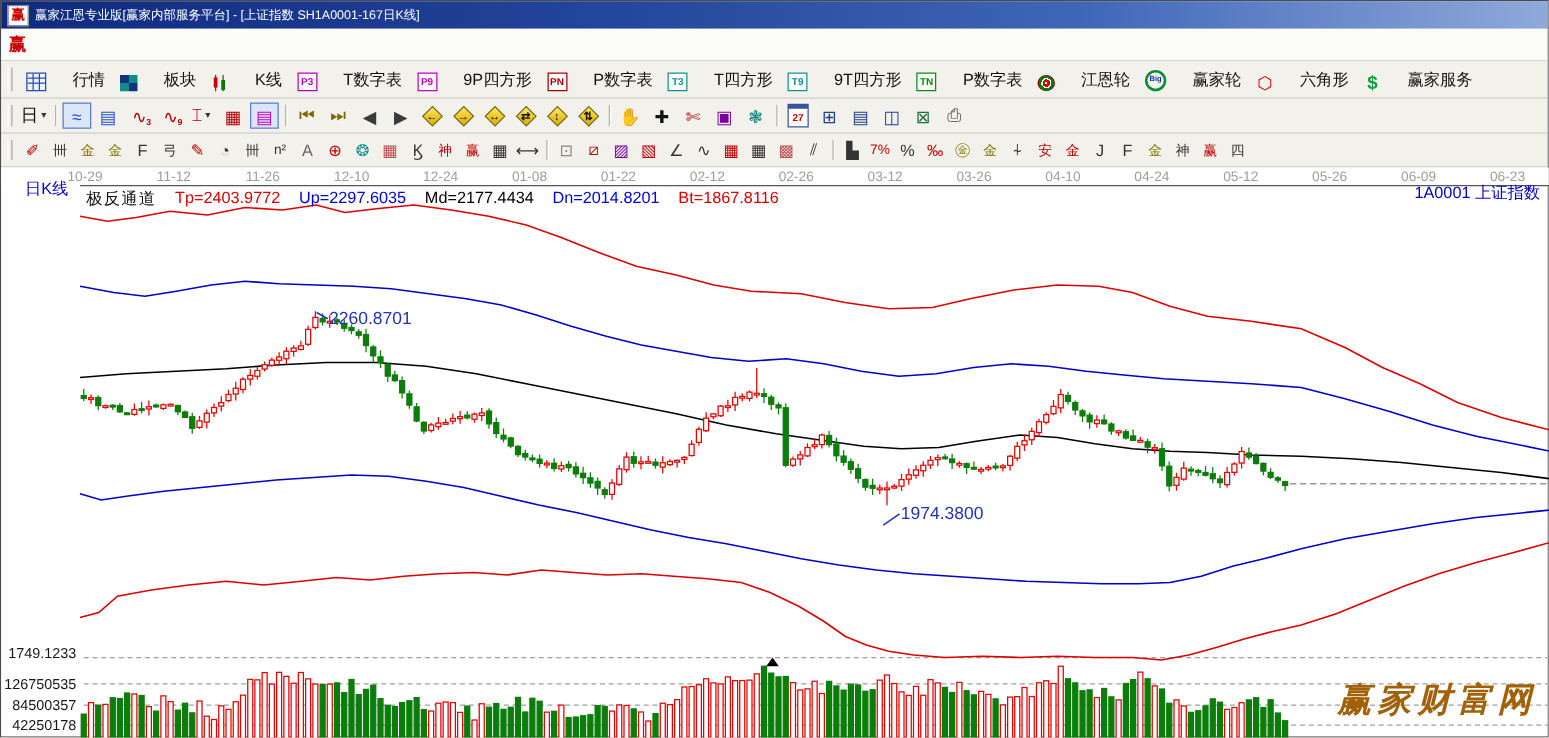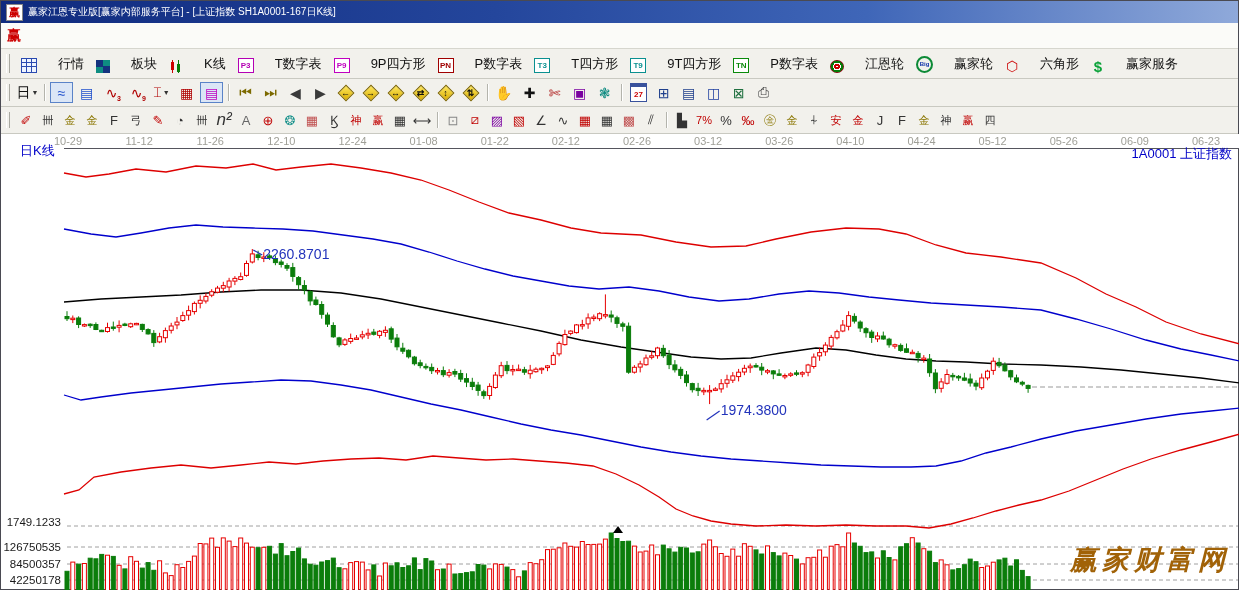--- a/index.html
+++ b/index.html
@@ -257,21 +257,21 @@
       <div class="dbtn">
         <span style="color: rgb(192, 0, 0); font-size: 13px;">✎</span>
       </div>
       <div class="dbtn">
         <span style="color: rgb(51, 51, 51); font-size: 13px;">◔</span>
       </div>
       <div class="dbtn">
         <span style="color: rgb(51, 51, 51); font-size: 11px;">卌</span>
       </div>
       <div class="dbtn">
-        <span style="color: rgb(51, 51, 51); font-size: 17px; font-style: italic;">n²</span>
+        <span style="color: rgb(51, 51, 51); font-size: 11px;">n²</span>
       </div>
       <div class="dbtn">
         <span style="color: rgb(102, 102, 102); font-size: 13px;">A</span>
       </div>
       <div class="dbtn">
         <span style="color: rgb(192, 0, 0); font-size: 13px;">⊕</span>
       </div>
       <div class="dbtn">
         <span style="color: rgb(21, 144, 138); font-size: 13px;">❂</span>
       </div>
@@ -910,15 +910,23 @@
         <polygon points="612,399 622,399 617,392" fill="#000"></polygon>
         <text x="60" y="392" text-anchor="end" fill="#1a1a1a" font-size="11.5px">1749.1233</text>
         <text x="60" y="417" text-anchor="end" fill="#1a1a1a" font-size="11.5px">126750535</text>
         <text x="60" y="434" text-anchor="end" fill="#1a1a1a" font-size="11.5px">84500357</text>
         <text x="60" y="450" text-anchor="end" fill="#1a1a1a" font-size="11.5px">42250178</text>
         <line x1="0" y1="458.5" x2="1239" y2="458.5" stroke="#8a8a8a" stroke-width="1"></line>
         <rect x="0" y="459" width="1239" height="3" fill="#d4d0c8"></rect>
       </svg>
     <div class="lbl period">日K线</div>
     <div class="lbl symbol">1A0001  上证指数</div>
+    <div class="info-line" id="indicator-line">
+        <span class="ind-name">极反通道</span>
+        <span style="color: rgb(221, 0, 0);">Tp=2403.9772</span>
+        <span style="color: rgb(0, 0, 221);">Up=2297.6035</span>
+        <span style="color: rgb(0, 0, 0);">Md=2177.4434</span>
+        <span style="color: rgb(0, 0, 221);">Dn=2014.8201</span>
+        <span style="color: rgb(221, 0, 0);">Bt=1867.8116</span>
+      </div>
     <div class="watermark">赢家财富网</div>
   </div>
 </div>
 
 </body></html>

